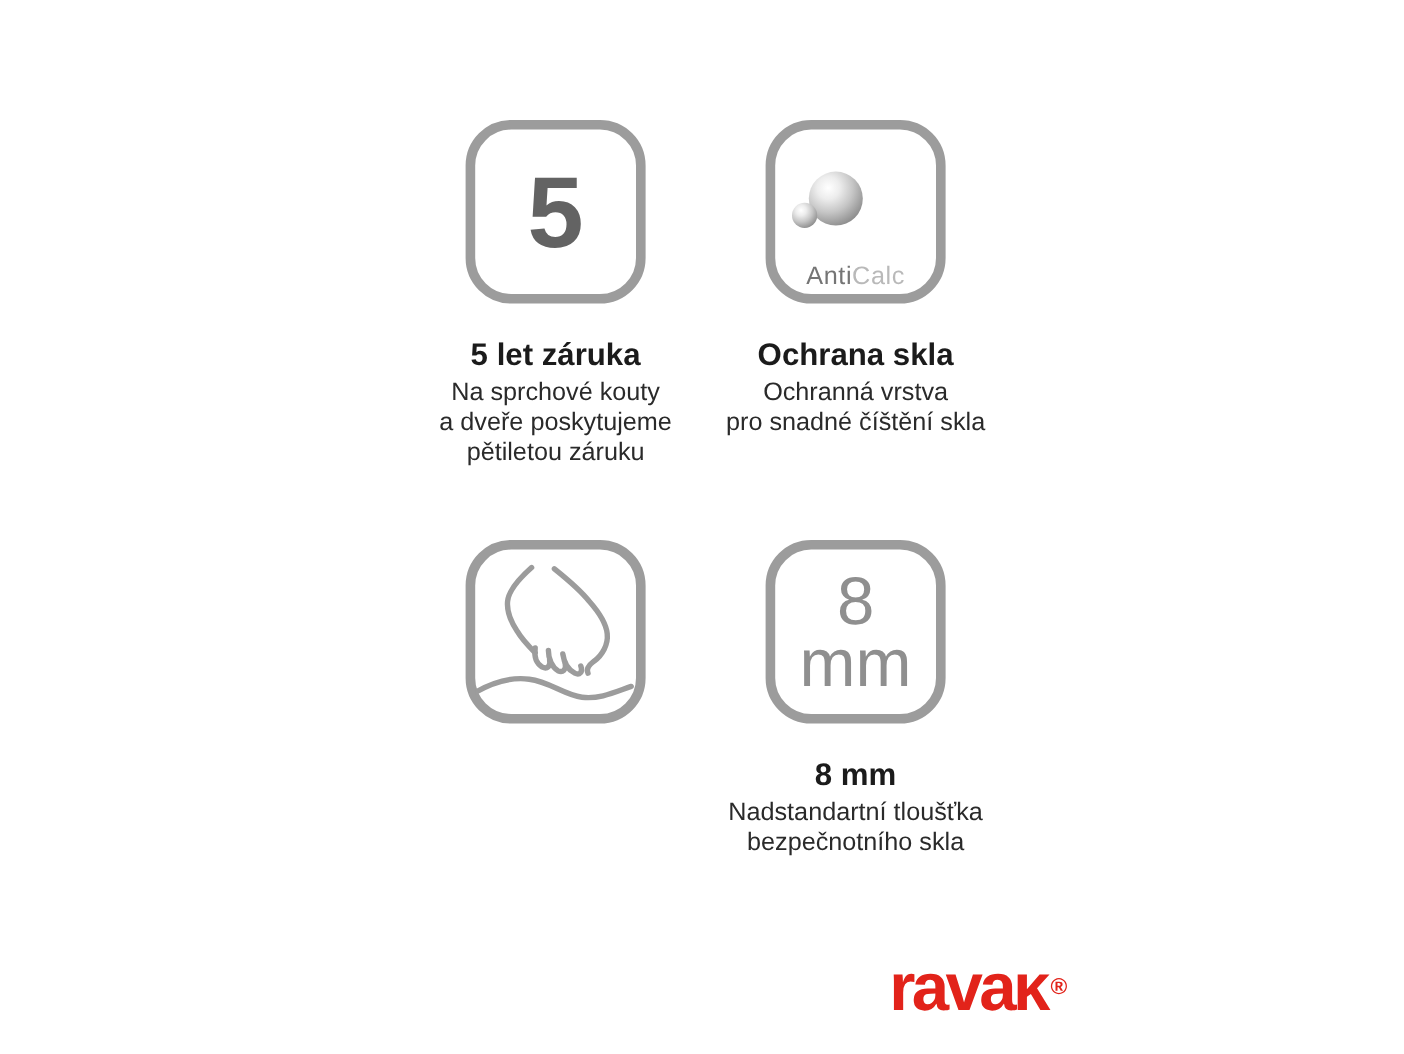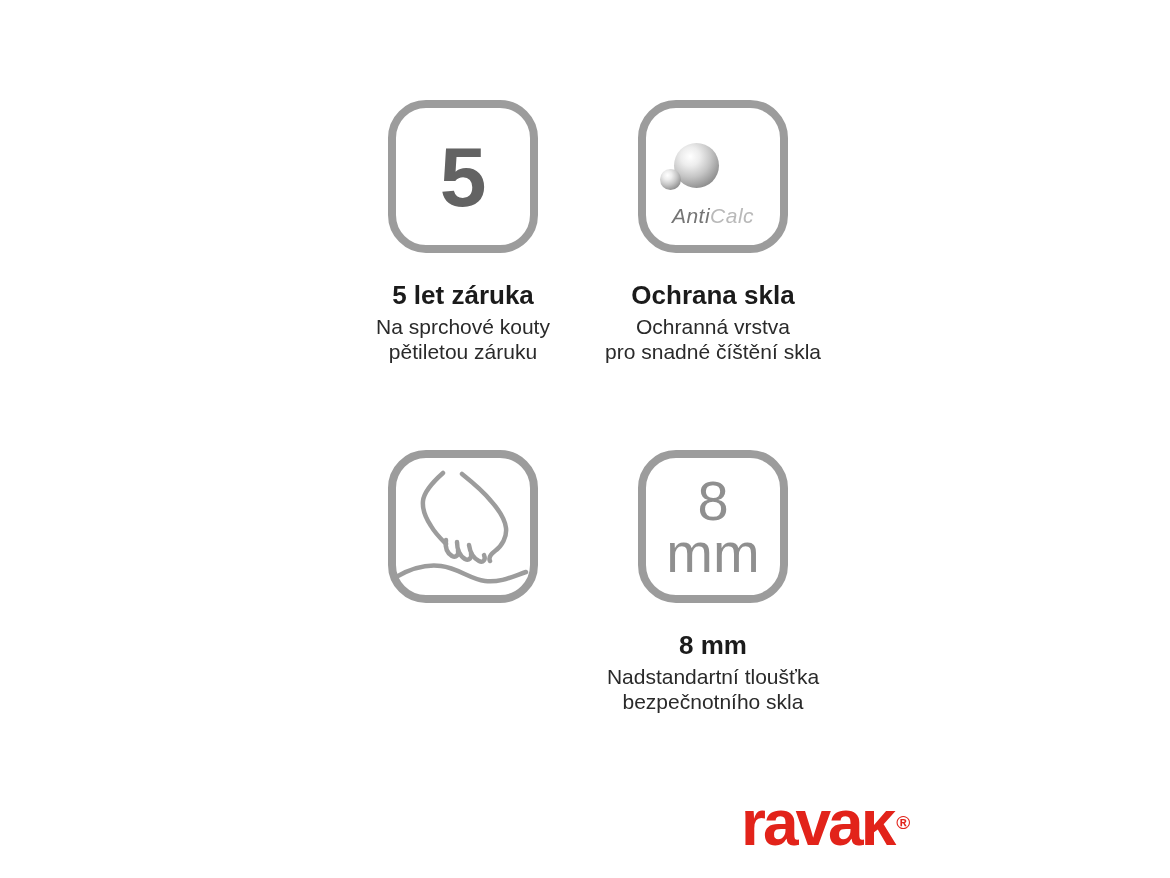--- a/index.html
+++ b/index.html
@@ -18,49 +18,50 @@
     display:flex;align-items:center;justify-content:center;background:#ffffff;
   }
   .num5{font-size:84px;font-weight:bold;color:#636363;line-height:1;}
   .bubble{
     position:absolute;border-radius:50%;
     background:radial-gradient(circle at 36% 30%, #ffffff 0%, #ededed 22%, #c6c6c6 48%, #8d8d8d 78%, #c2c2c2 95%);
   }
   .bubble-lg{width:45px;height:45px;left:28px;top:35px;}
   .bubble-sm{width:21px;height:21px;left:14px;top:61px;}
   .anticalc-label{
-    position:absolute;left:0;right:0;bottom:18px;
-    font-size:21px;line-height:1.1;letter-spacing:0.5px;white-space:nowrap;font-style:italic;
+    position:absolute;left:0;right:0;bottom:3px;
+    font-size:21px;line-height:1.1;letter-spacing:0.5px;white-space:nowrap;
   }
   .ac-dark{color:#757575;}
   .ac-light{color:#b9b9b9;}
   .mm-text{font-size:56px;color:#8f8f8f;line-height:52px;text-align:center;}
   .hand-svg{display:block;}
   .title{margin-top:27px;font-size:26px;font-weight:bold;color:#1b1b1b;line-height:30px;}
   .desc{margin-top:4px;font-size:21px;color:#2a2a2a;line-height:25px;}
   .logo{
     position:absolute;left:741px;top:781px;display:flex;align-items:flex-start;
     color:#e2231a;font-weight:bold;
   }
-  .logo .word{font-size:64px;line-height:84px;letter-spacing:-3px;}
+  .logo .word{font-size:56px;line-height:84px;letter-spacing:-3px;}
   .logo .reg{font-size:19px;line-height:19px;margin-top:32px;margin-left:3px;letter-spacing:0;}
 </style>
 </head>
 <body>
 
 <div class="page">
   <div class="grid">
 
     <div class="cell">
       <div class="iconbox">
         <span class="num5">5</span>
       </div>
       <div class="title">5 let záruka</div>
       <div class="desc">
         <div>Na sprchové kouty</div>
+        <div>a dveře poskytujeme</div>
         <div>pětiletou záruku</div>
       </div>
     </div>
 
     <div class="cell">
       <div class="iconbox">
         <span class="bubble bubble-lg"></span>
         <span class="bubble bubble-sm"></span>
         <div class="anticalc-label"><span class="ac-dark">Anti</span><span class="ac-light">Calc</span></div>
       </div>

